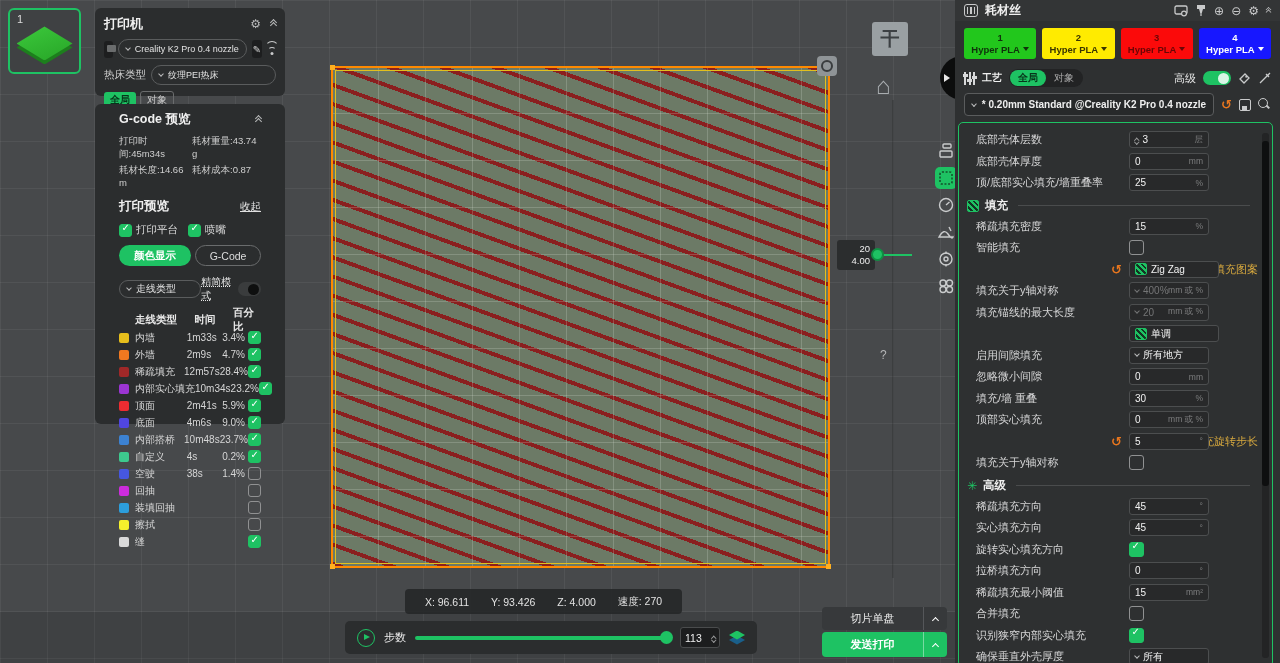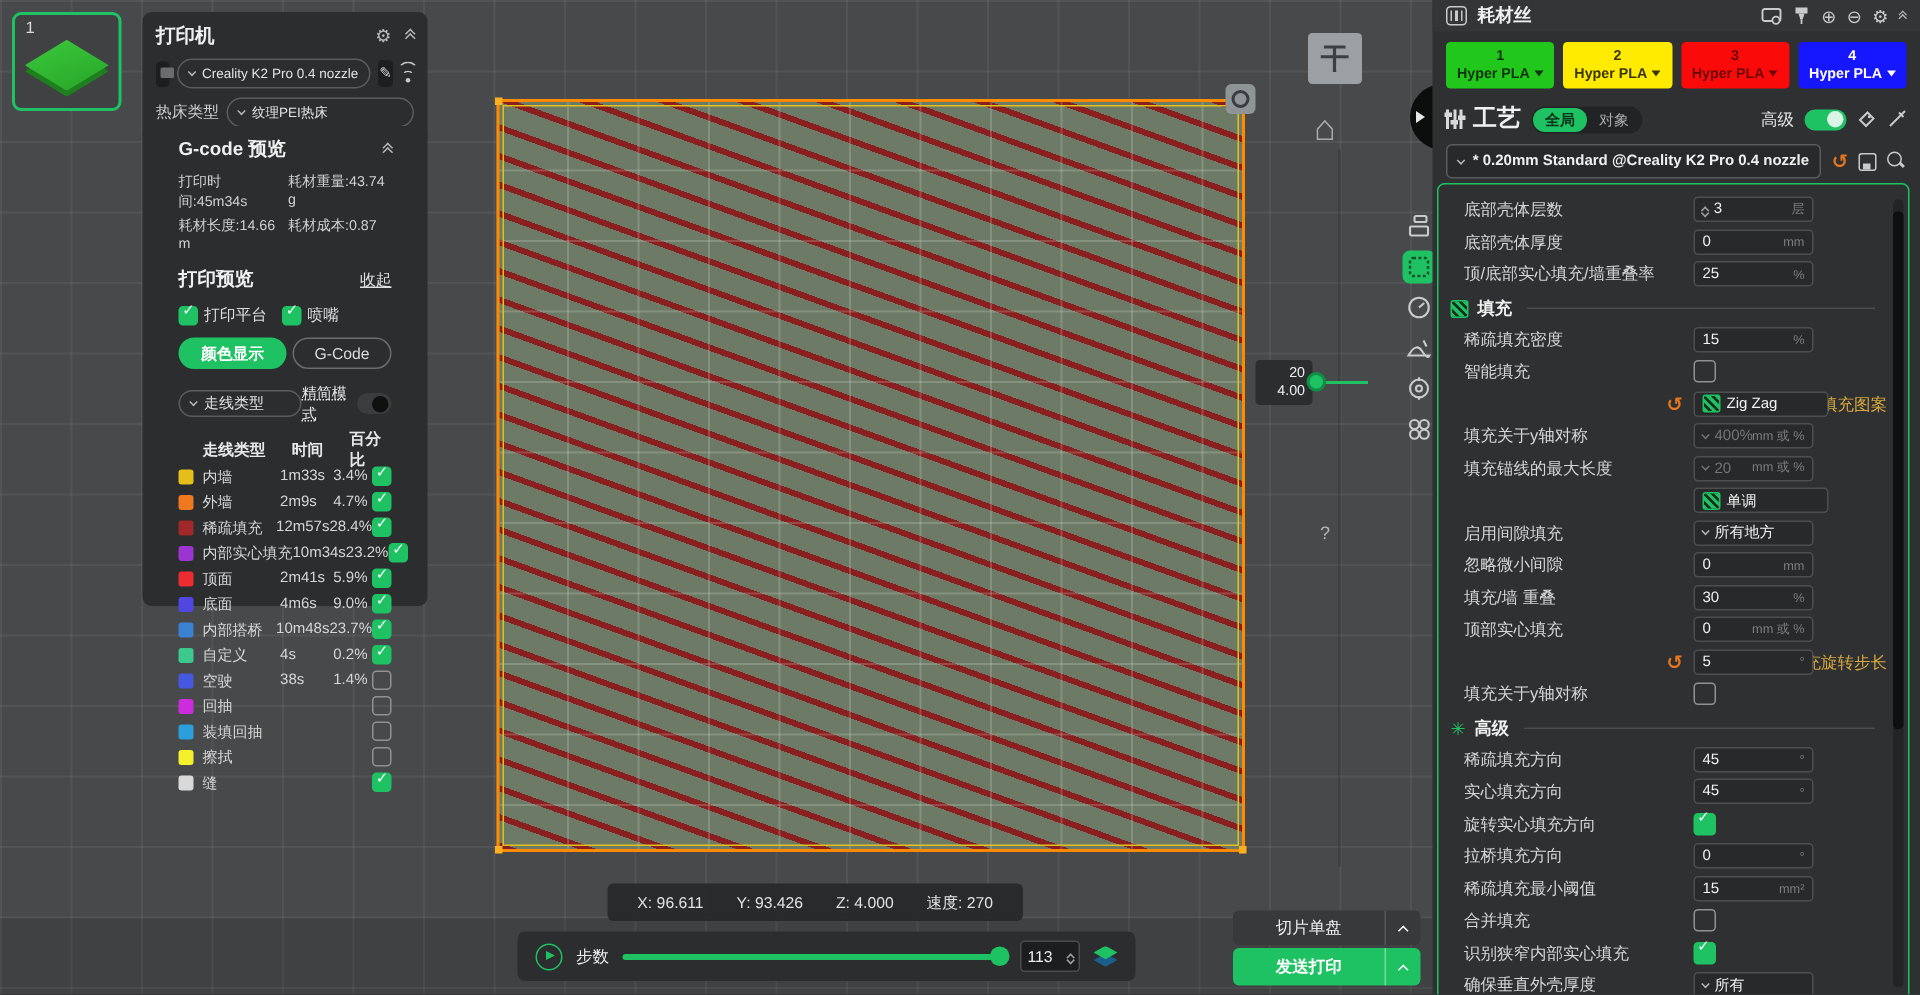--- a/index.html
+++ b/index.html
@@ -44,21 +44,21 @@
   .wifi { position:relative; width:15px; height:11px; cursor:pointer; }
   .wifi i { position:absolute; left:50%; bottom:0; transform:translateX(-50%); border:1.5px solid #c9cacb; border-color:#c9cacb transparent transparent transparent; border-radius:50%; }
   .wifi i:nth-child(1){ width:14px; height:14px; }
   .wifi i:nth-child(2){ width:8px; height:8px; }
   .wifi b { position:absolute; left:50%; bottom:0; transform:translateX(-50%); width:3px; height:3px; background:#c9cacb; border-radius:50%; }
   .tag-label { font-size:10.5px; color:#cccccc; white-space:nowrap; }
   .tab-pill { font-size:10px; padding:1px 6px; border-radius:3px; cursor:pointer; }
   .tab-pill.active { background:#1ec263; color:#07331a; font-weight:bold; }
   .tab-pill.idle { border:1px solid #6a6c6d; color:#cccccc; }
 
-  #gcode-card { left:95px; top:84px; width:190px; height:320px; padding:7px 24px; }
+  #gcode-card { left:95px; top:104px; width:190px; height:320px; padding:7px 24px; }
   .stats { display:grid; grid-template-columns:1fr 1fr; gap:3px 4px; margin-top:7px; font-size:9.5px; color:#cfcfcf; }
   .sec-title { font-size:12.5px; font-weight:bold; color:#f0f0f0; }
   .link { font-size:10.5px; color:#e0e0e0; text-decoration:underline; cursor:pointer; }
   .chk-row { display:flex; align-items:center; gap:4px; font-size:10.5px; color:#dddddd; }
   .seg { display:flex; align-items:center; margin-top:8px; }
   .seg-btn { height:21px; display:flex; align-items:center; justify-content:center; font-size:10.5px; border-radius:11px; cursor:pointer; }
   .seg-btn.green { background:#1ec263; color:#ffffff; font-weight:bold; width:88px; }
   .seg-btn.ghost { border:1px solid #6a6c6d; color:#dddddd; width:80px; margin-left:4px; }
   #linetype-row { margin-top:9px; display:flex; align-items:center; }
   .lt-table { margin-top:8px; font-size:10px; color:#d6d6d6; }
@@ -144,21 +144,21 @@
   #right-panel { position:absolute; left:955px; top:0; width:325px; height:663px; background:#2e3031; color:#dddddd; }
   #fil-header { height:21px; display:flex; align-items:center; gap:7px; padding:0 9px; background:#333536; }
   #fil-header .title { font-size:12px; font-weight:bold; color:#f0f0f0; }
   #fil-header .spacer { flex:1; }
   .hdr-ico { color:#c9cacb; font-size:12px; cursor:pointer; line-height:1; display:flex; align-items:center; }
   #fil-chips { display:flex; gap:6px; padding:7px 9px 6px 9px; }
   .chip { flex:1; height:31px; border-radius:3px; display:flex; flex-direction:column; align-items:center; justify-content:center; font-size:9.5px; font-weight:bold; cursor:pointer; line-height:1.25; }
   .chip .nm { display:flex; align-items:center; gap:3px; }
   .chip .tri { width:0; height:0; border-left:3.5px solid transparent; border-right:3.5px solid transparent; border-top:4px solid currentColor; }
   #proc-header { display:flex; align-items:center; gap:7px; padding:4px 9px 6px 9px; }
-  #proc-header .title { font-size:16px; font-weight:bold; color:#f0f0f0; }
+  #proc-header .title { font-size:10px; font-weight:bold; color:#f0f0f0; }
   .pillset { display:flex; background:#222324; border-radius:9px; padding:1px; }
   .pillset .tab-pill { border-radius:8px; padding:1px 8px; font-size:10px; }
   .pillset .idle { border:none; color:#aaaaaa; }
   #proc-header .gap { flex:1; }
   #adv-label { font-size:11px; color:#e6e6e6; }
   .toggle.on { background:#1ec263; }
   .toggle.on .knob { right:2px; background:#d9f5e6; }
   .toggle.off { background:#3a3c3d; }
   .toggle.off .knob { right:2px; background:#0e0f0f; }
   #preset-row { display:flex; align-items:center; gap:7px; padding:0 9px 7px 9px; }

